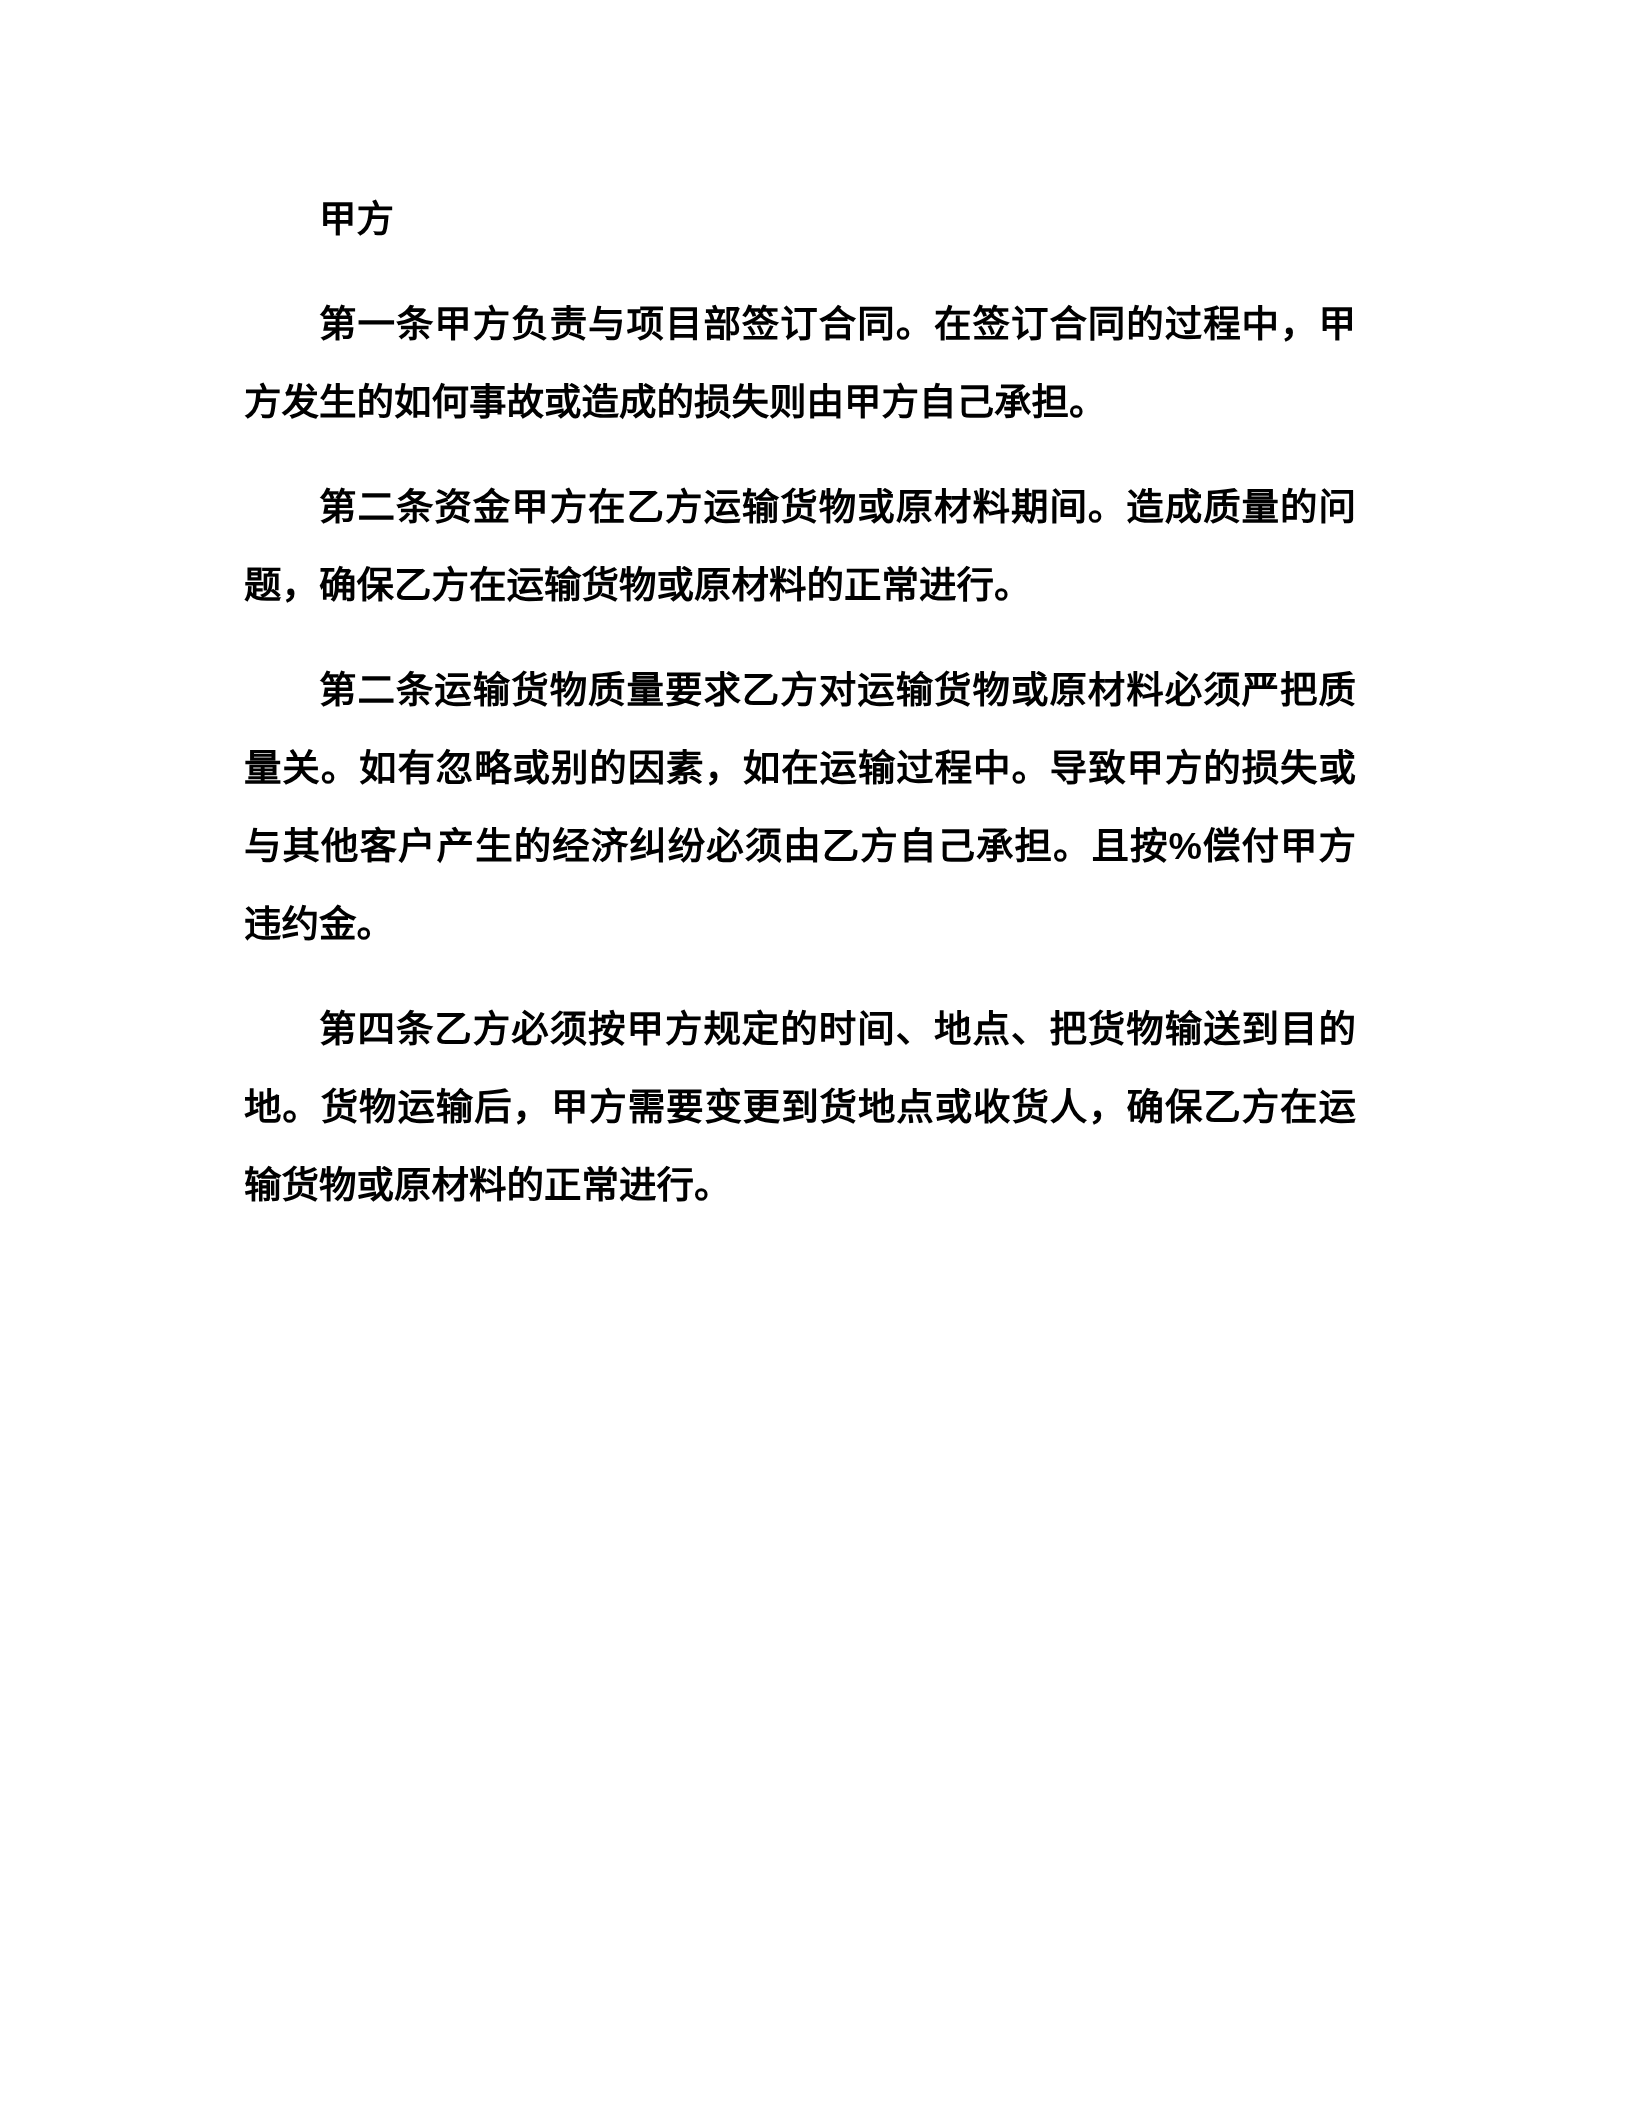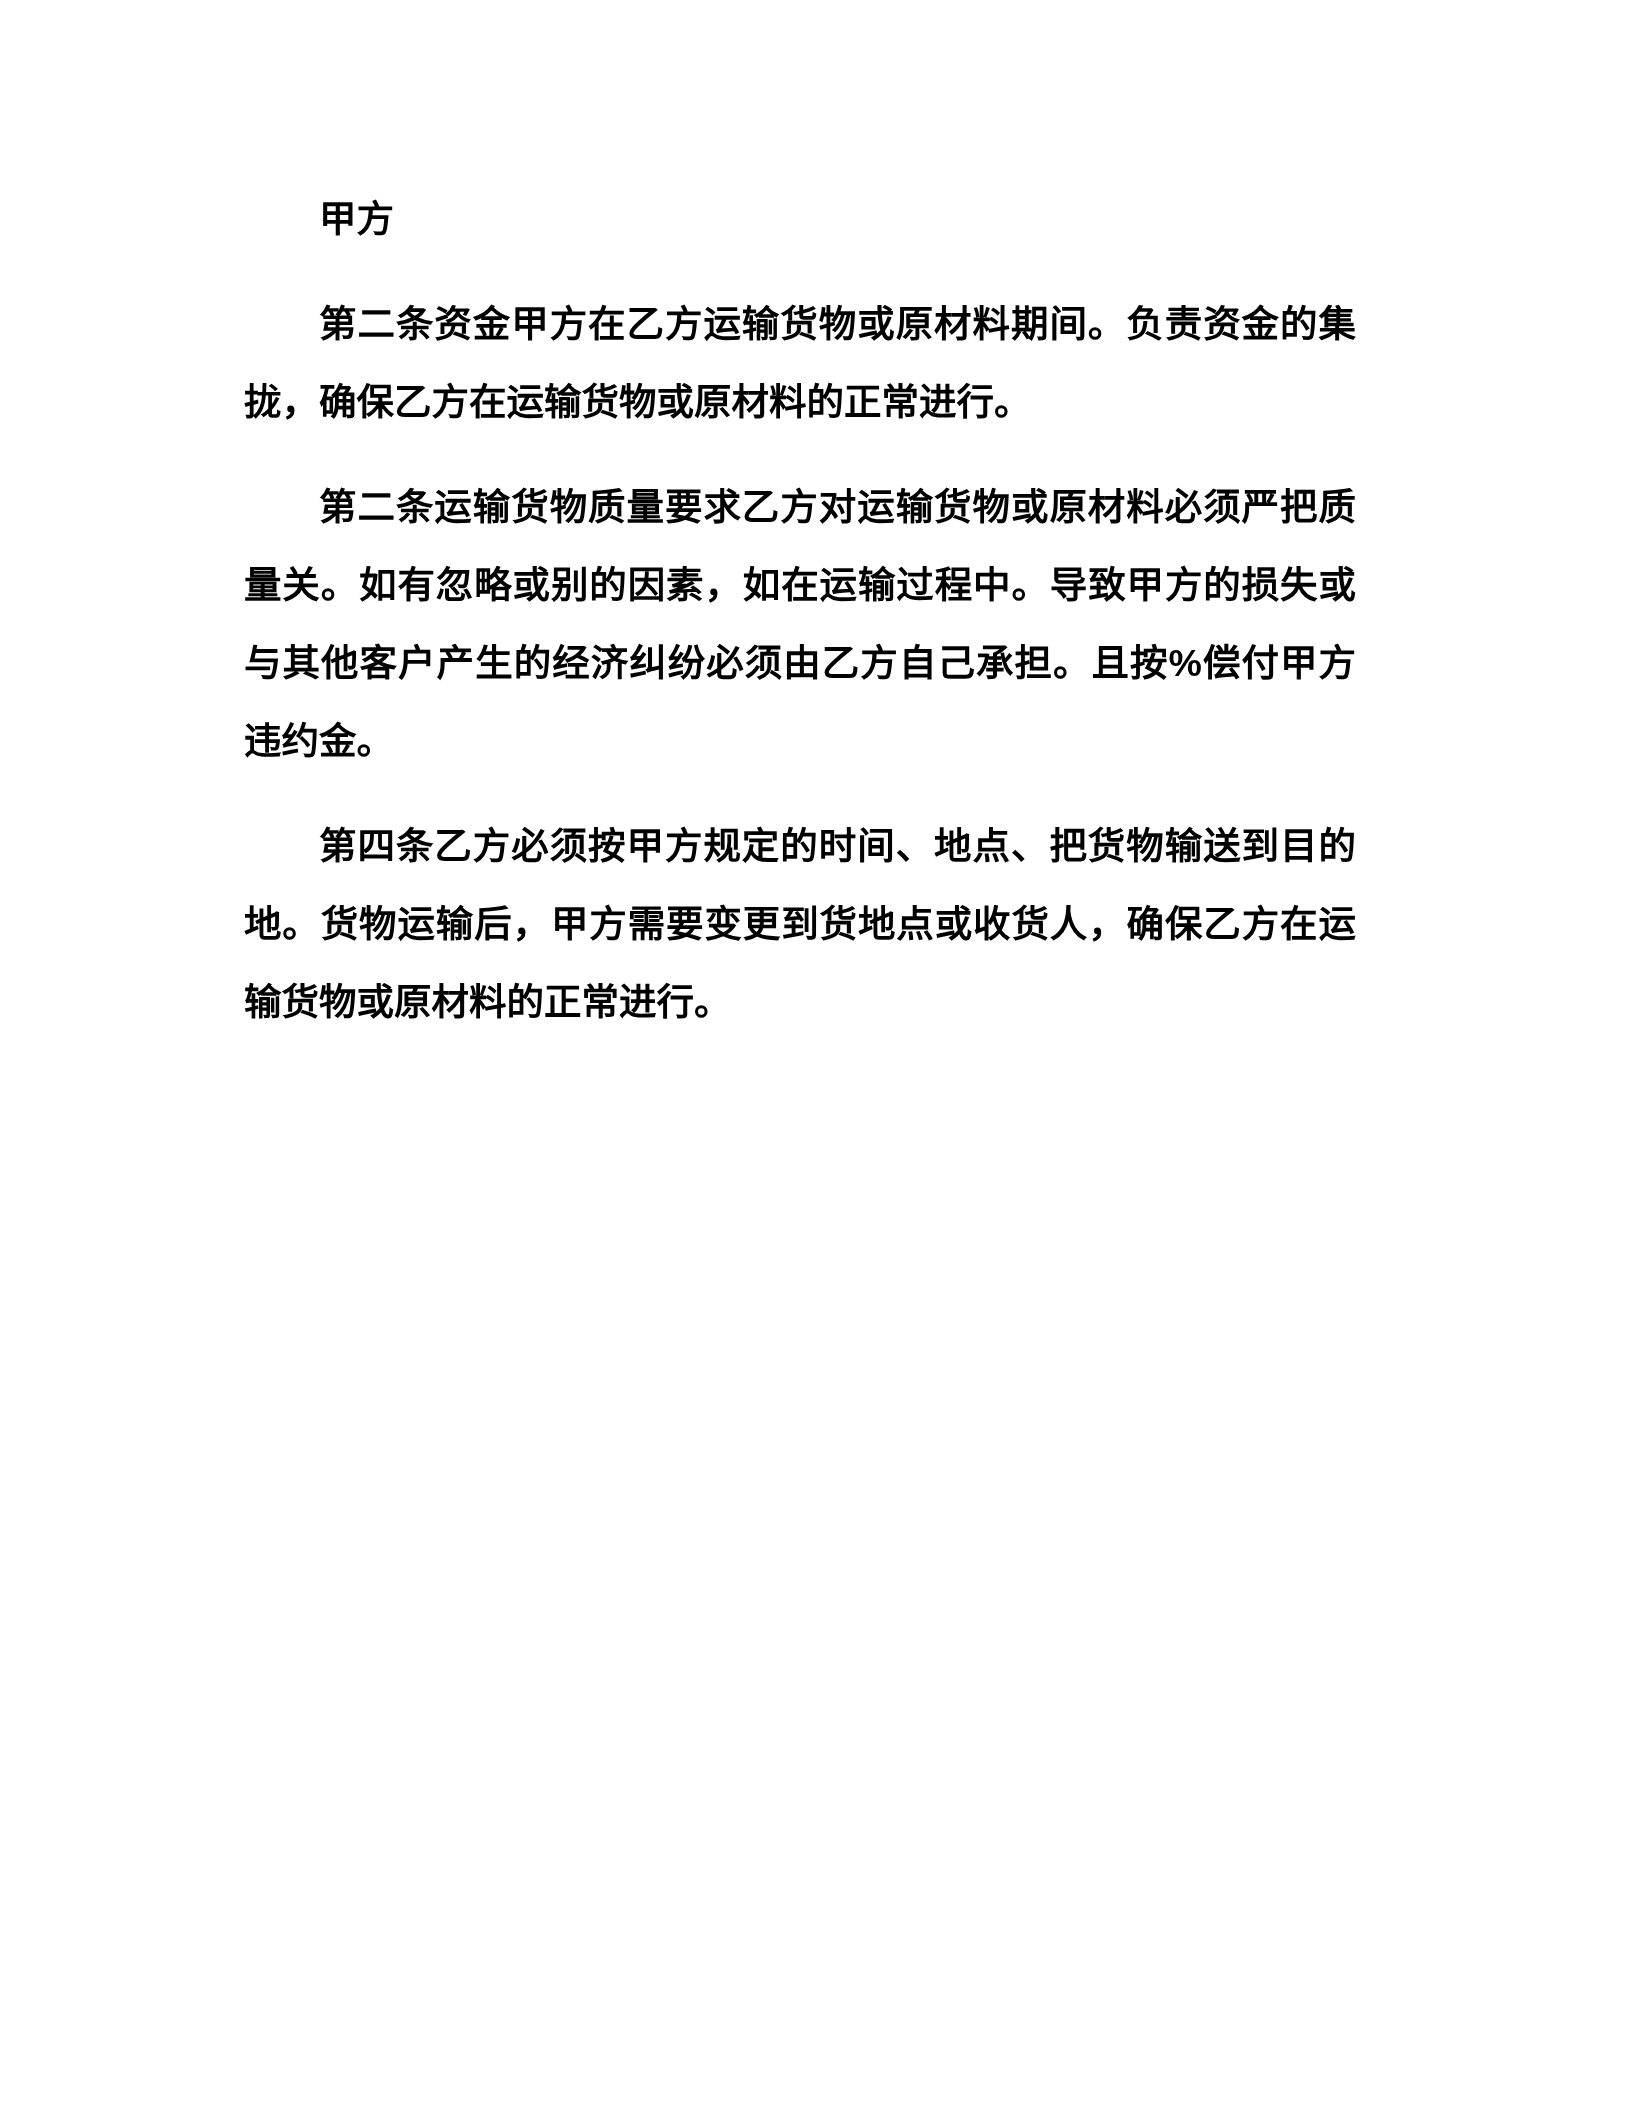--- a/index.html
+++ b/index.html
@@ -31,17 +31,18 @@
     margin: 0 13px 27px 0;
     letter-spacing: 0;
   }
 </style>
 </head>
 <body>
 
 <div class="page">
   <div class="content">
     <p class="para">甲方</p>
-    <p class="para">第二条资金甲方在乙方运输货物或原材料期间。负责资金的集拢，确保乙方在运输货物或原材料的正常进行。</p>
+    <p class="para">第一条甲方负责与项目部签订合同。在签订合同的过程中，甲方发生的如何事故或造成的损失则由甲方自己承担。</p>
+    <p class="para">第二条资金甲方在乙方运输货物或原材料期间。造成质量的问题，确保乙方在运输货物或原材料的正常进行。</p>
     <p class="para">第二条运输货物质量要求乙方对运输货物或原材料必须严把质量关。如有忽略或别的因素，如在运输过程中。导致甲方的损失或与其他客户产生的经济纠纷必须由乙方自己承担。且按%偿付甲方违约金。</p>
     <p class="para">第四条乙方必须按甲方规定的时间、地点、把货物输送到目的地。货物运输后，甲方需要变更到货地点或收货人，确保乙方在运输货物或原材料的正常进行。</p>
   </div>
 </div>
 
 </body></html>

